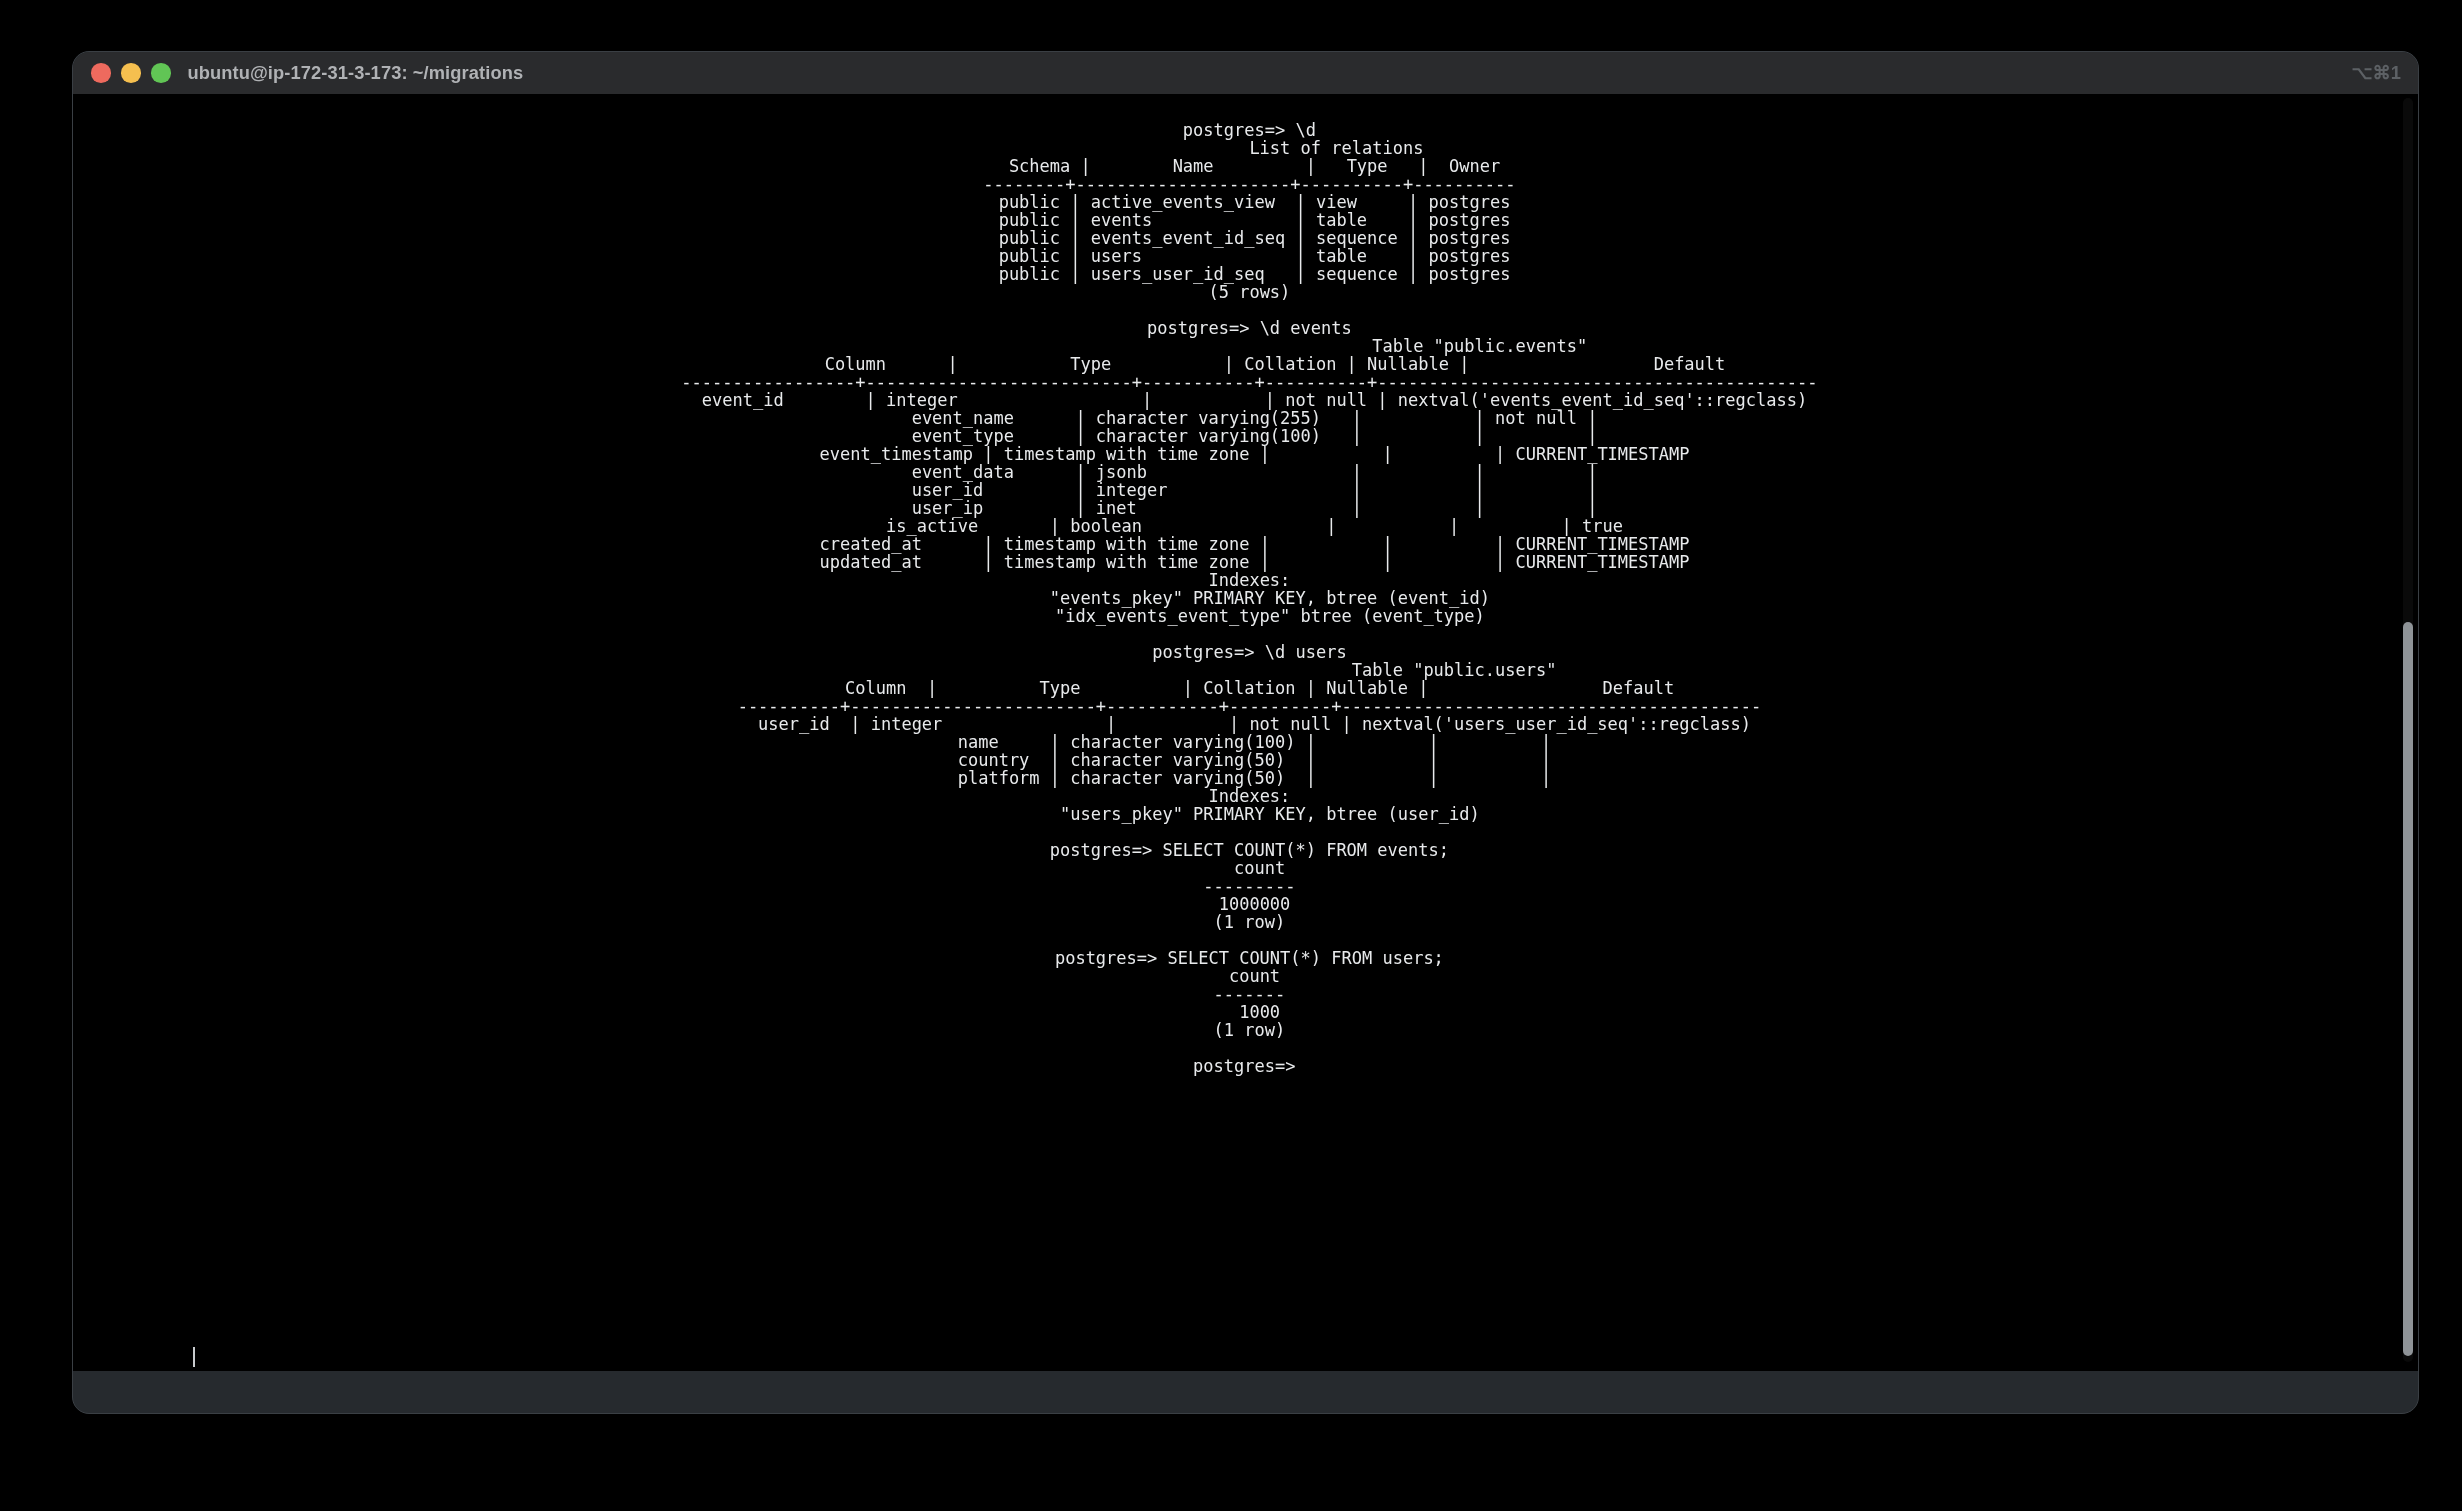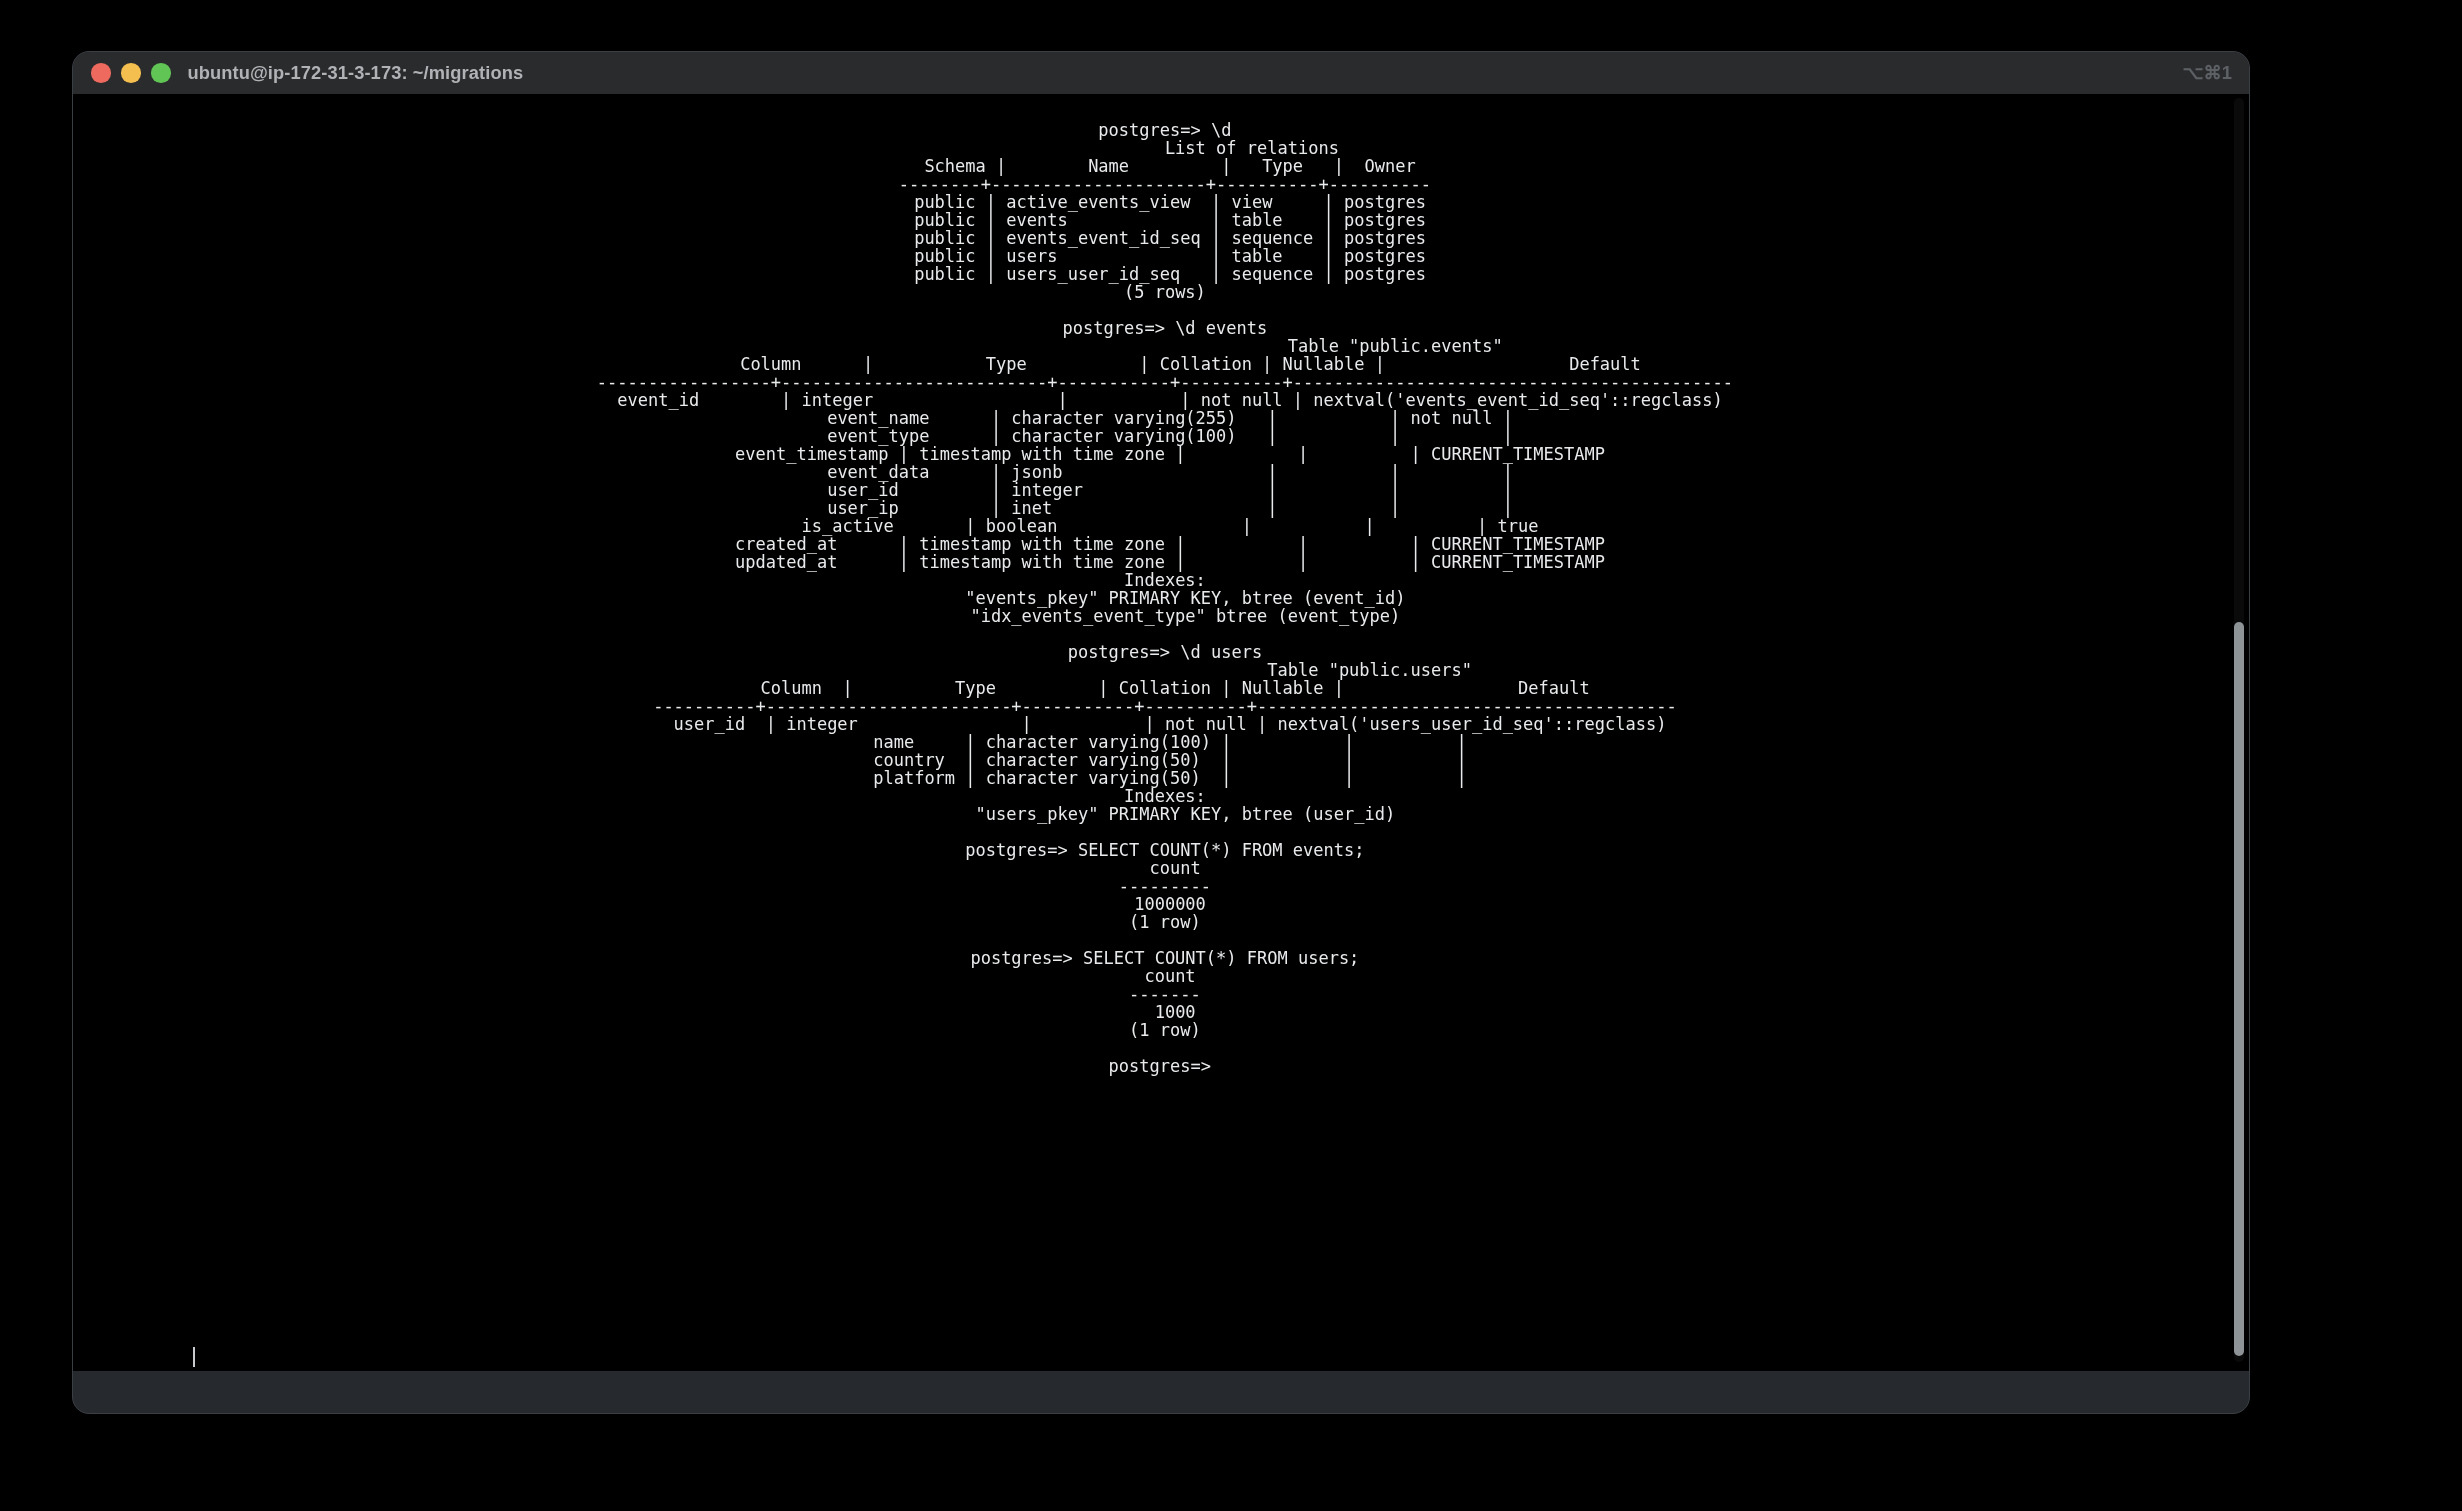--- a/index.html
+++ b/index.html
@@ -5,21 +5,21 @@
   html,body{margin:0;padding:0;}
   body{
     width:2462px;height:1512px;
     background:#000000;
     font-family:"Liberation Sans", sans-serif;
     position:relative;
     overflow:hidden;
   }
   .window{
     position:absolute;left:72px;top:51px;
-    width:2178px;height:1363px;
+    width:2347px;height:1363px;
     background:#262a2e;
     border-radius:17px;
     border:1.3px solid #3a3f44;
     box-sizing:border-box;
     overflow:hidden;
     box-shadow:0 19.6px 59px rgba(0,0,0,.8);
   }
   
   .titlebar{
     height:42px;background:#2a2b2d;

